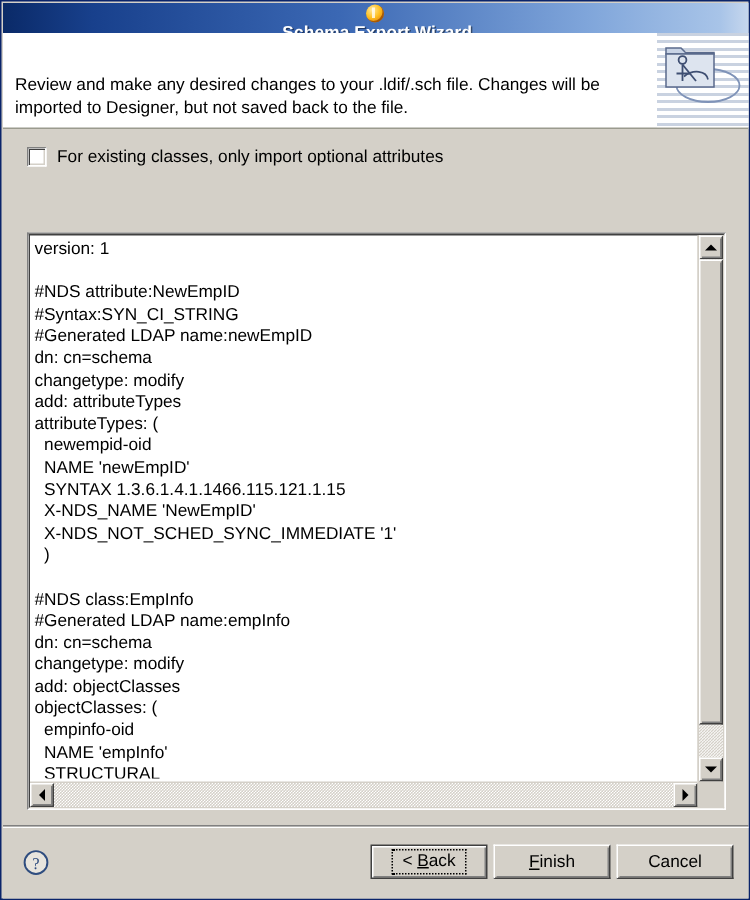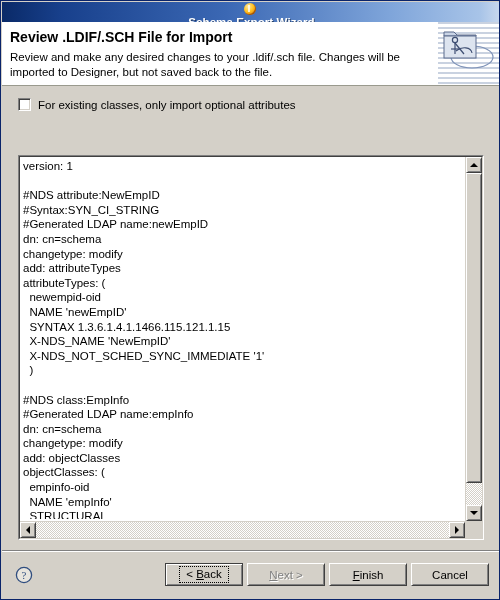--- a/index.html
+++ b/index.html
@@ -354,21 +354,20 @@
     <div id="title-text">Schema Export Wizard</div>
     <div id="titlebar-spacer"></div>
     <div id="close-button">
       <svg width="9" height="9" viewBox="0 0 9 9">
         <path d="M1 0 L3 0 L4.5 2 L6 0 L8 0 L5.6 3.2 L8.2 7 L6.2 7 L4.5 4.6 L2.8 7 L0.8 7 L3.4 3.2 Z" fill="#000"></path>
       </svg>
     </div>
   </div>
 
   <div id="header">
-    <div id="header-title">Review .LDIF/.SCH File for Import</div>
     <div id="header-desc">Review and make any desired changes to your .ldif/.sch file.  Changes will be imported to Designer, but not saved back to the file.</div>
     <div id="banner-icon">
       <div class="stripes"></div>
       <svg width="54" height="50" viewBox="0 0 54 50">
         <ellipse cx="30" cy="30" rx="21" ry="11" fill="none" stroke="#7f93b8" stroke-width="1.2"></ellipse>
         <path d="M2 9 L2 5 L12 5 L15 8 L34 8 L34 9 Z" fill="#c9d4e6" stroke="#5a6a8c" stroke-width="1"></path>
         <rect x="2" y="9" width="32" height="22" fill="#dde4ef" stroke="#5a6a8c" stroke-width="1"></rect>
         <circle cx="13" cy="13" r="2.6" fill="none" stroke="#3e4e72" stroke-width="1.2"></circle>
         <path d="M13 16 L13 27" stroke="#3e4e72" stroke-width="1.2" fill="none"></path>
         <path d="M13 16 L22 27" stroke="#3e4e72" stroke-width="1.2" fill="none"></path>
@@ -452,23 +451,20 @@
         <circle cx="9" cy="9" r="7.6" fill="#e8e5de" stroke="#2f4d7f" stroke-width="1.3"></circle>
         <text x="9" y="13" font-family="Liberation Serif, serif" font-size="11" fill="#2f4d7f" text-anchor="middle">?</text>
       </svg>
     </div>
 
     <div id="button-row">
       <button class="dlg-btn default">
         <span class="focus-ring"><span>&lt; </span><span class="mnem">B</span><span>ack</span></span>
       </button>
 
-      <button class="dlg-btn disabled">
-        <span><span></span><span class="mnem">N</span><span>ext &gt;</span></span>
-      </button>
 
       <button class="dlg-btn">
         <span><span></span><span class="mnem">F</span><span>inish</span></span>
       </button>
 
       <button class="dlg-btn">
         <span>Cancel</span>
       </button>
     </div>
   </div>

